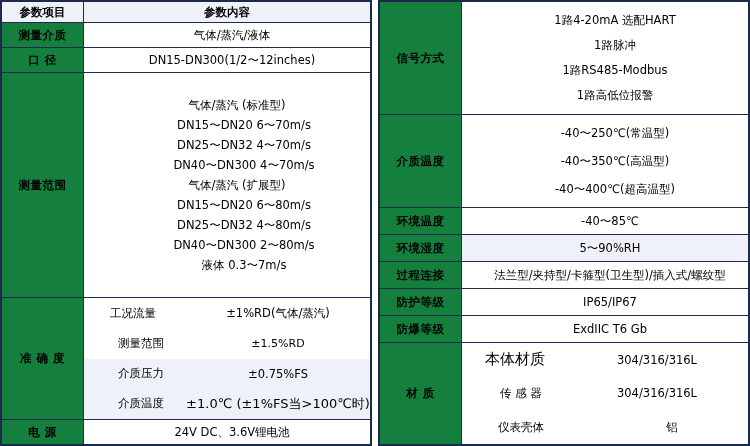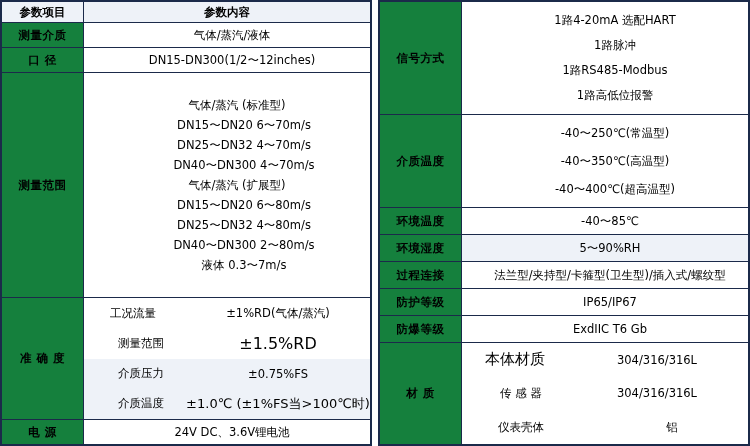--- a/index.html
+++ b/index.html
@@ -131,21 +131,21 @@
                   <col style="width:96px">
                   <col>
                 </colgroup>
               <tbody>
                 <tr>
                   <td style="border:none;height:25px;padding-left:2px;font-size:11.5px">工况流量</td>
                   <td style="border:none;padding-left:6px;font-size:11.5px">±1%RD(气体/蒸汽)</td>
                 </tr>
                 <tr>
                   <td style="border:none;height:25px;padding-left:18px;font-size:11.5px">测量范围</td>
-                  <td style="border:none;padding-left:6px;font-size:16px">±1.5%RD</td>
+                  <td style="border:none;padding-left:6px;font-size:11px">±1.5%RD</td>
                 </tr>
                 <tr class="shade">
                   <td style="border:none;height:25px;padding-left:18px;font-size:11.5px">介质压力</td>
                   <td style="border:none;padding-left:6px;font-size:11.5px">±0.75%FS</td>
                 </tr>
                 <tr class="shade">
                   <td style="border:none;height:25px;padding-left:18px;font-size:11.5px">介质温度</td>
                   <td style="border:none;padding-left:6px;font-size:13px">±1.0℃ (±1%FS当&gt;100℃时)</td>
                 </tr>
               </tbody>

